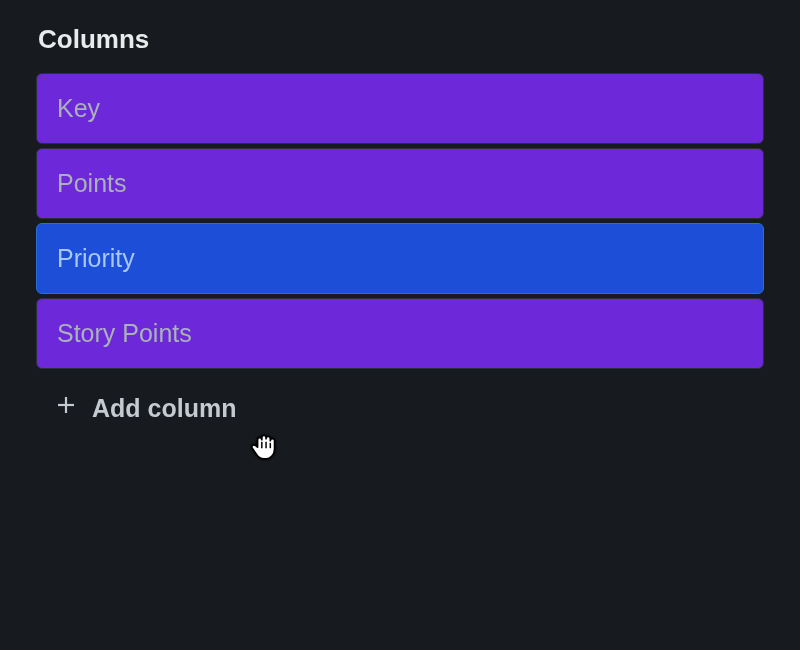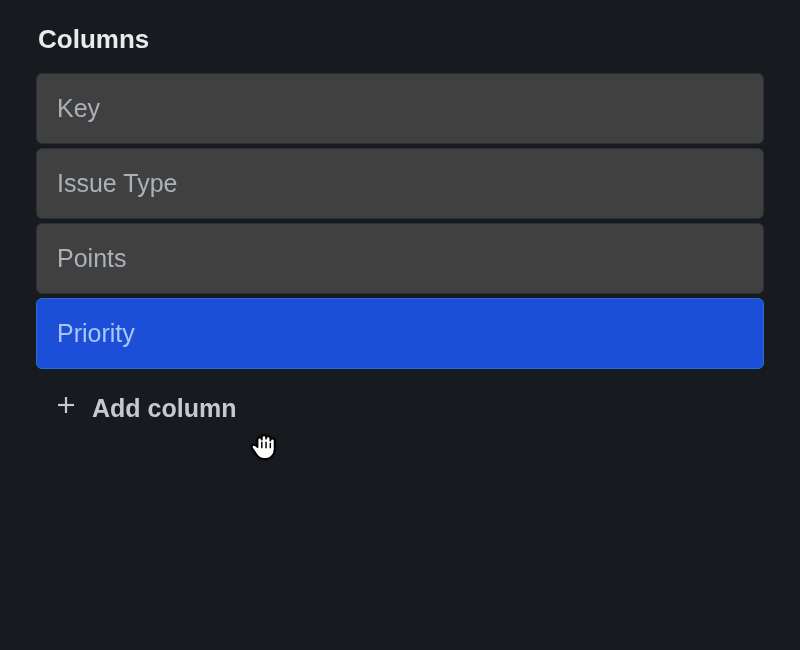--- a/index.html
+++ b/index.html
@@ -23,21 +23,21 @@
     font-size: 26px;
     font-weight: 700;
     margin: 4px 0 18px 2px;
   }
   .col-list {
     display: flex;
     flex-direction: column;
     gap: 4px;
   }
   .col-item {
-    background: #404040;
+    background: #6d28d9;
     border: 1px solid #2a3038;
     border-radius: 6px;
     padding: 22px 20px;
     color: #aab1b9;
     font-size: 25px;
     font-weight: 400;
     line-height: 1;
     cursor: grab;
     position: relative;
   }
@@ -84,33 +84,33 @@
 <div class="panel">
 
   <div class="section-title">Columns</div>
 
   <div class="col-list">
 
     <div class="col-item">
       <span>Key</span>
     </div>
 
-    <div class="col-item">
-      <span>Issue Type</span>
-    </div>
 
     <div class="col-item">
       <span>Points</span>
     </div>
 
 
     <div class="col-item selected">
       <span>Priority</span>
     </div>
 
+    <div class="col-item">
+      <span>Story Points</span>
+    </div>
 
   </div>
 
   <div class="add-row">
     <span class="plus-icon">
       <svg viewBox="0 0 24 24" fill="none">
         <line x1="12" y1="4" x2="12" y2="20"></line>
         <line x1="4" y1="12" x2="20" y2="12"></line>
       </svg>
     </span>

